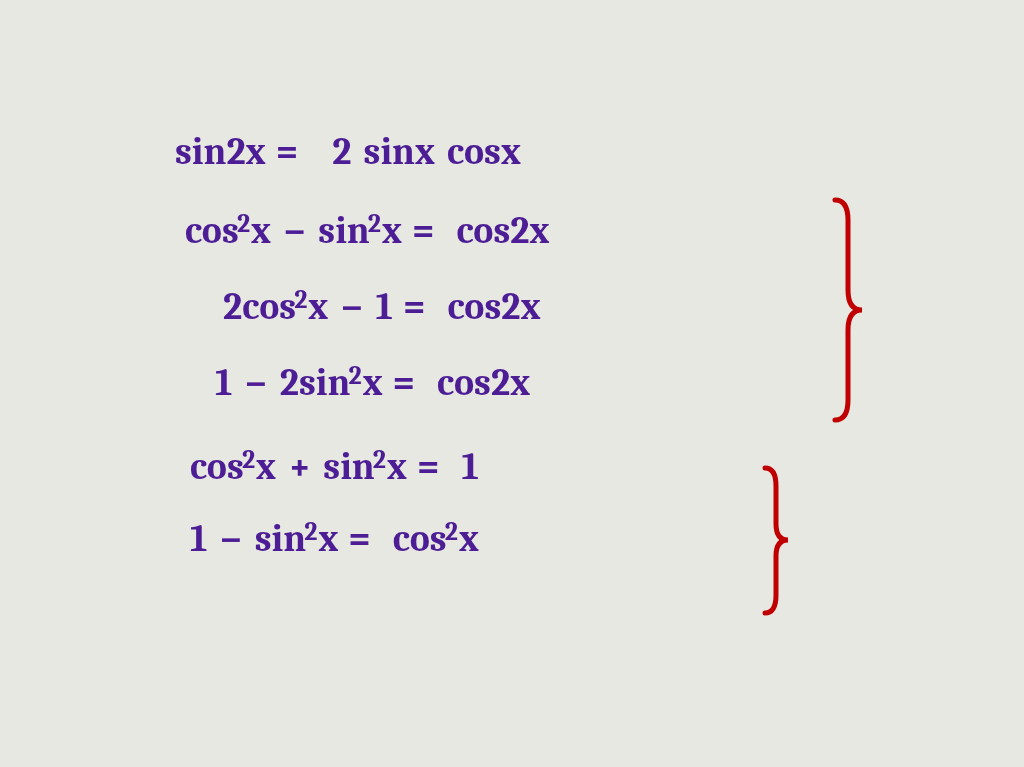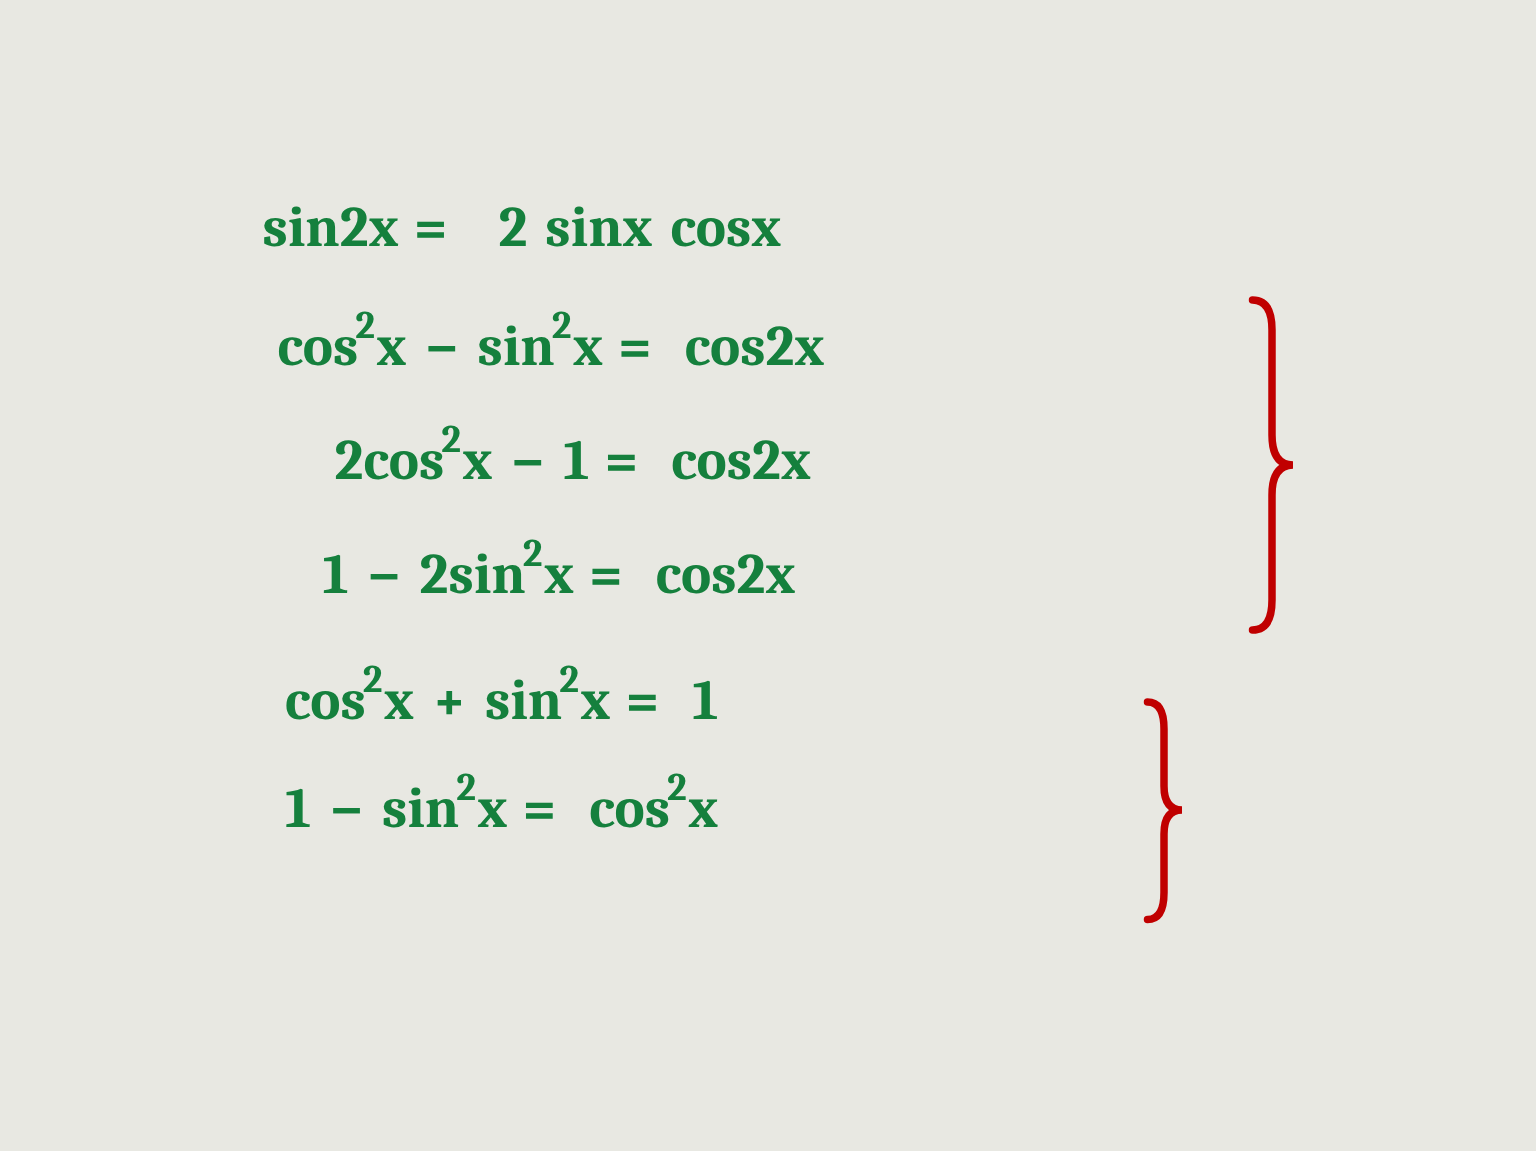--- a/index.html
+++ b/index.html
@@ -17,24 +17,24 @@
     .content {
       position: absolute;
       top: 130px;
       left: 175px;
       width: 700px;
     }
     .line {
       margin-bottom: 30px;
       font-size: 38px;
       font-weight: bold;
-      color: #15803d;
+      color: #4c1d95;
       white-space: nowrap;
       display: flex;
-      align-items: center;
+      align-items: flex-end;
     }
     .line1 { margin-left: 0px; margin-bottom: 35px; }
     .line2 { margin-left: 10px; margin-bottom: 32px; }
     .line3 { margin-left: 48px; margin-bottom: 32px; }
     .line4 { margin-left: 40px; margin-bottom: 40px; }
     .line5 { margin-left: 15px; margin-bottom: 28px; }
     .line6 { margin-left: 15px; }
     .sup {
       font-size: 26px;
       position: relative;

